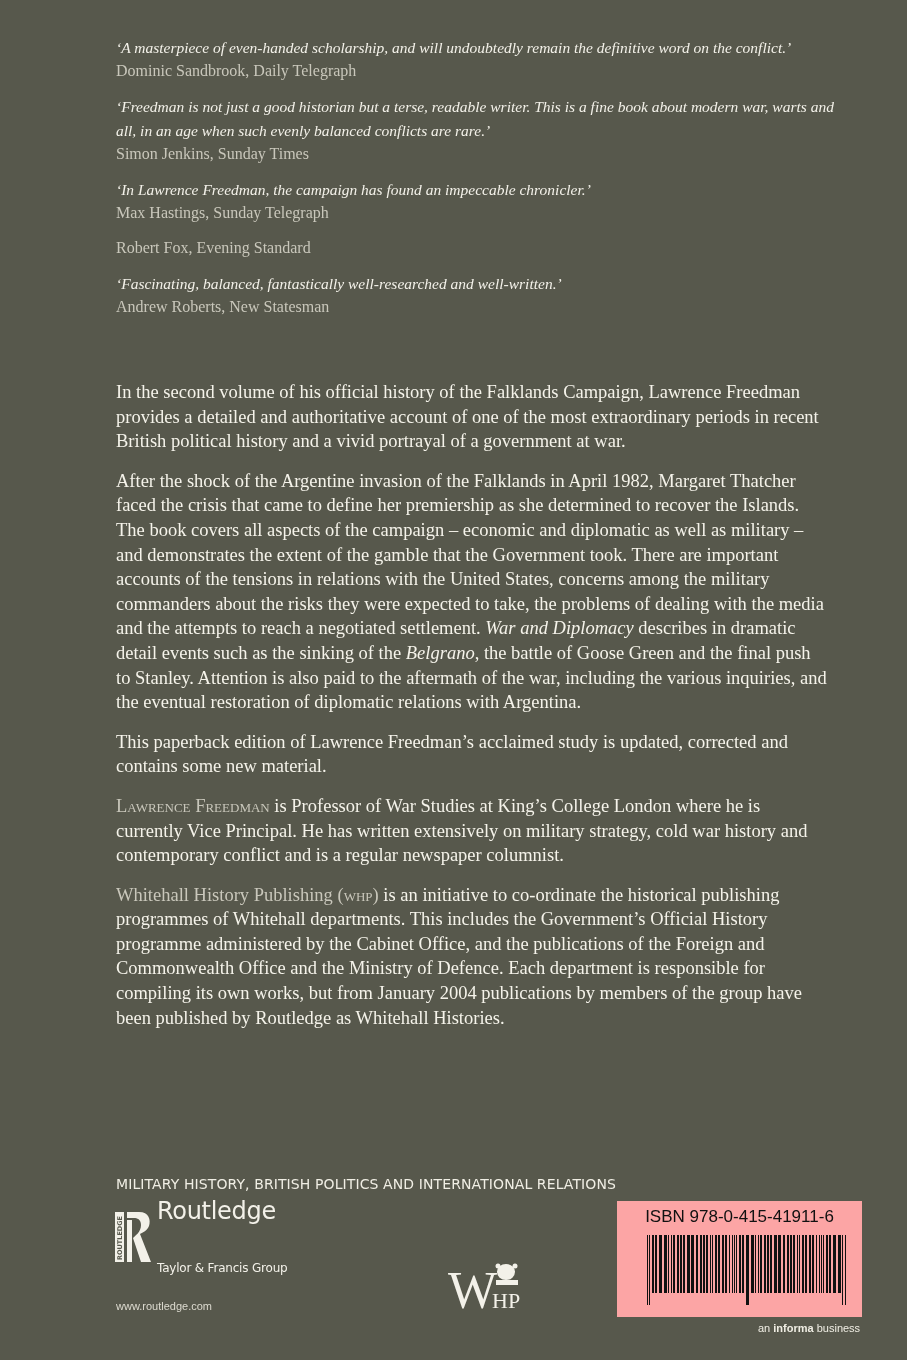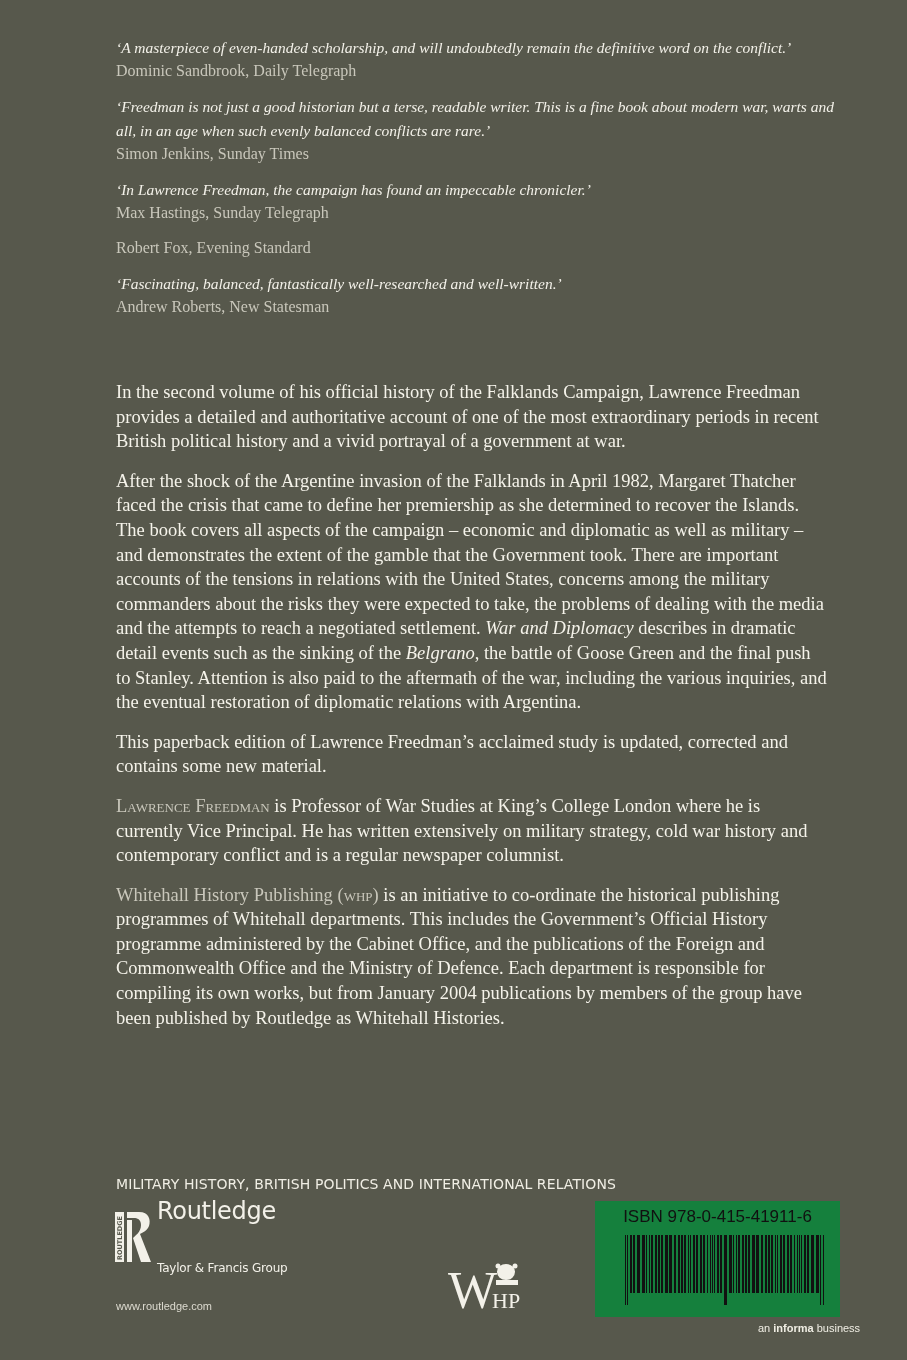--- a/index.html
+++ b/index.html
@@ -23,21 +23,21 @@
       position: absolute; left: 116px; top: 1148px;
       font-family: "DejaVu Sans", sans-serif; font-size: 14px; letter-spacing: 0.1px; color: #f0eee4; margin-top: 28px;
     }
     .routledge { position: absolute; left: 115px; top: 1198px; display: flex; align-items: center; }
     .r-mark { width: 38px; height: 54px; position: relative; }
     .r-words { margin-left: 4px; font-family: "DejaVu Sans", sans-serif; color: #f3f1e9; }
     .r-name { font-size: 24px; line-height: 26px; letter-spacing: -0.3px; }
     .r-group { font-size: 12px; line-height: 16px; letter-spacing: -0.2px; margin-top: 36px; }
     .url { position: absolute; left: 116px; top: 1300px; font-family: "Liberation Sans", sans-serif; font-size: 11px; color: #dddbd0; }
     .whp { position: absolute; left: 446px; top: 1258px; width: 100px; height: 60px; }
-    .isbn-box { position: absolute; left: 595px; top: 1201px; width: 245px; height: 116px; background: #15803d; }
+    .isbn-box { position: absolute; left: 617px; top: 1201px; width: 245px; height: 116px; background: #fca5a5; }
     .isbn-label { position: absolute; left: 0; width: 245px; top: 6px; text-align: center; font-family: "Liberation Sans", sans-serif; font-size: 17px; color: #111; }
     .isbn-digits { position: absolute; left: 6px; top: 72px; font-family: "Liberation Sans", sans-serif; font-size: 27px; color: #111; letter-spacing: 0.5px; }
     .barcode { position: absolute; left: 30px; top: 34px; width: 205px; height: 70px; }
     .informa { position: absolute; left: 758px; top: 1322px; font-family: "Liberation Sans", sans-serif; font-size: 11px; color: #f0eee4; }
     .informa b { font-weight: bold; }
   </style>
 </head>
 <body>
 
 <div class="quotes">

